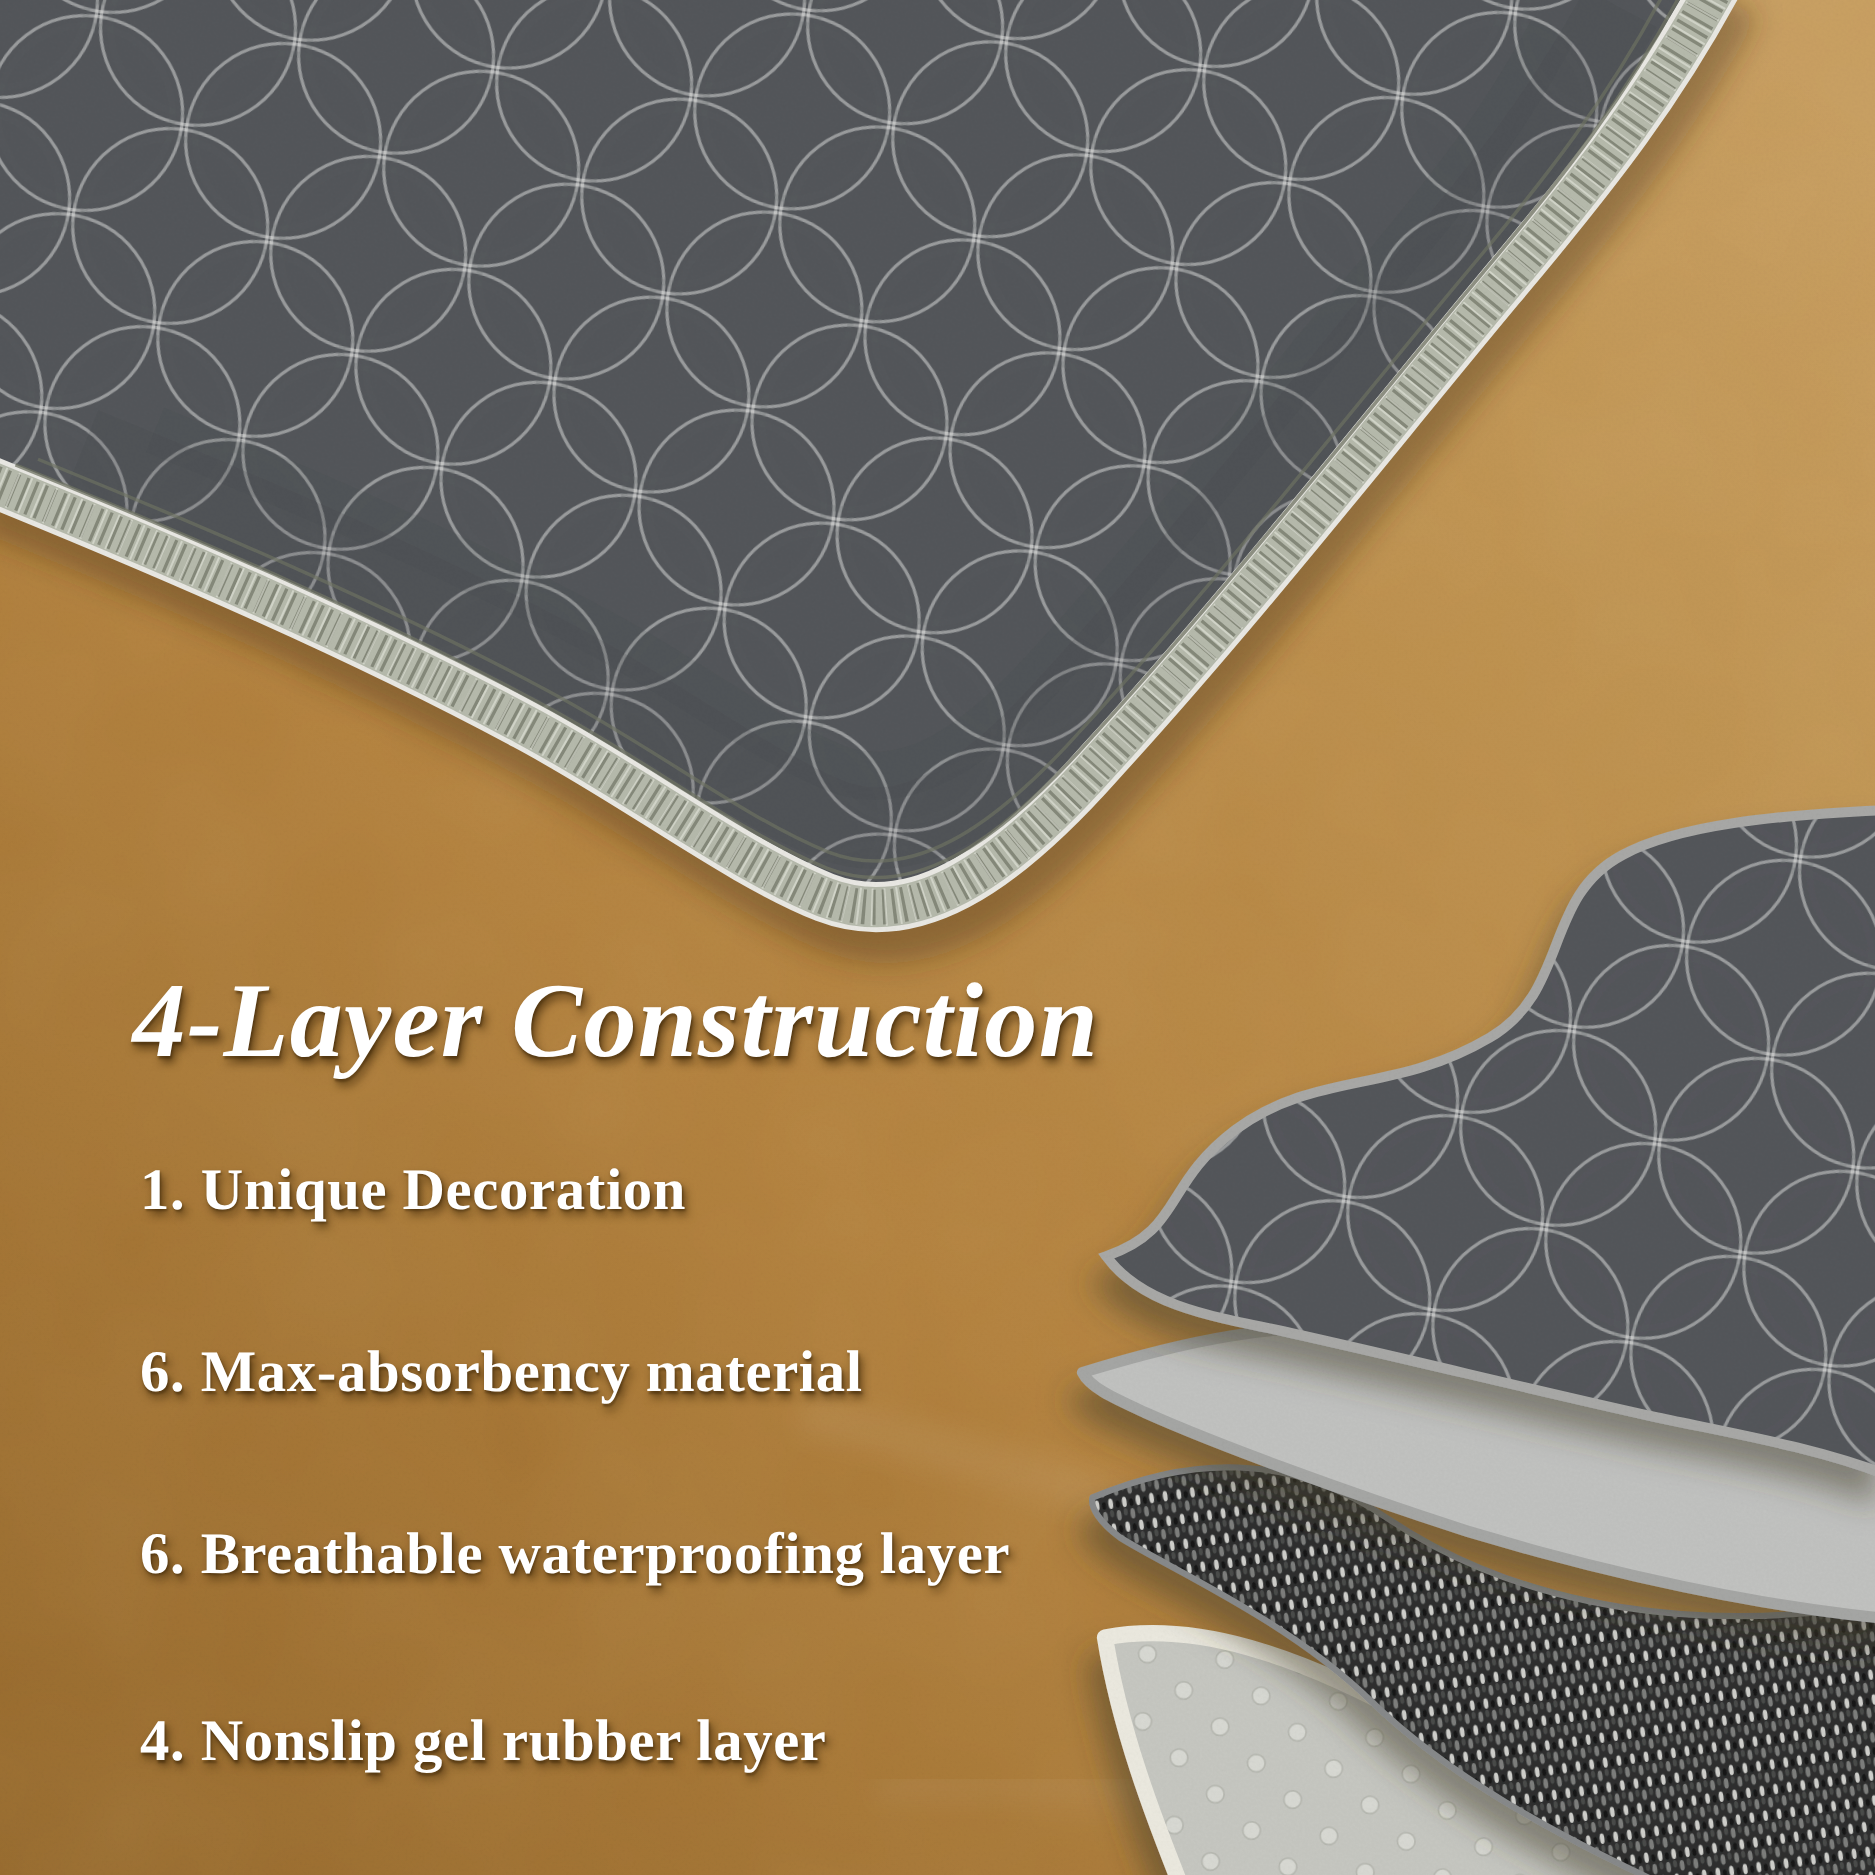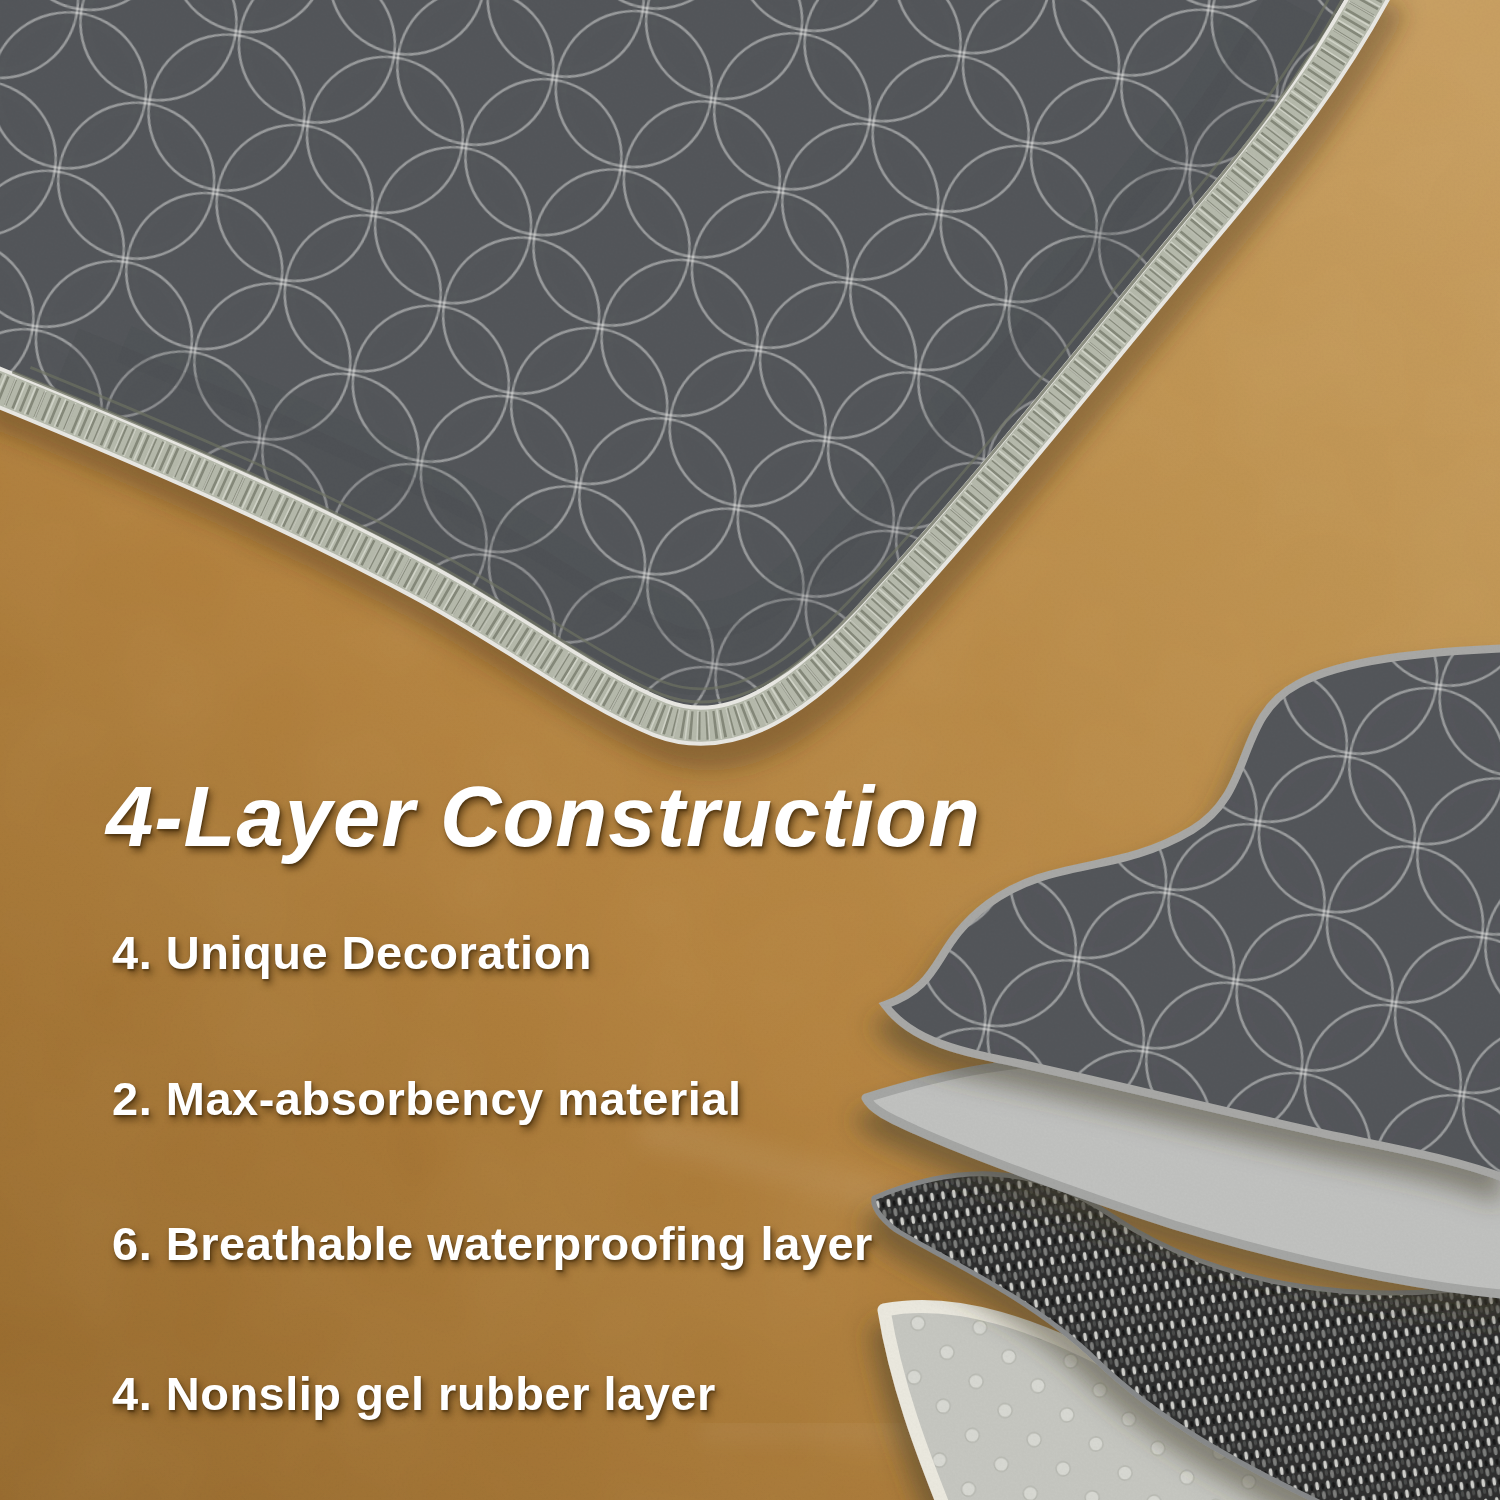--- a/index.html
+++ b/index.html
@@ -1,18 +1,18 @@
 <!DOCTYPE html>
 <html><head>
 <meta charset="utf-8">
 <style>
   html,body{margin:0;padding:0;background:#222;}
   #canvas{
     position:relative;width:1500px;height:1500px;overflow:hidden;
-    font-family:Liberation Sans, sans-serif;
+    font-family:Liberation Serif, serif;
   }
   #scene-svg{position:absolute;left:0;top:0;width:1500px;height:1500px;display:block;}
   .overlay-text{position:absolute;color:#ffffff;
     text-shadow:3px 5px 7px rgba(61,38,8,0.65), 1px 2px 2px rgba(61,38,8,0.55);
     white-space:nowrap;}
   #headline{left:106px;top:768px;font-size:85px;font-weight:bold;font-style:italic;
     letter-spacing:1px;}
   .feature-item{left:112px;font-size:47px;font-weight:bold;letter-spacing:0.5px;}
   #feature-1{top:925px;}
   #feature-2{top:1071px;}
@@ -200,18 +200,18 @@
                  C 912,1042 962,1052 1022,1064 C 1122,1086 1226,1112 1326,1134
                  C 1392,1148 1452,1158 1510,1180" fill="none" stroke="#a8a8a6" stroke-width="8"></path>
       </g>
     </g>
 
     <rect x="0" y="0" width="1500" height="1500" filter="url(#grain)" opacity="0.07" style="mix-blend-mode:multiply"></rect>
   </svg>
 
   <div id="headline" class="overlay-text">4-Layer Construction</div>
 
-  <div id="feature-1" class="overlay-text feature-item">4. Unique Decoration</div>
-  <div id="feature-2" class="overlay-text feature-item">2. Max-absorbency material</div>
+  <div id="feature-1" class="overlay-text feature-item">1. Unique Decoration</div>
+  <div id="feature-2" class="overlay-text feature-item">6. Max-absorbency material</div>
   <div id="feature-3" class="overlay-text feature-item">6. Breathable waterproofing layer</div>
   <div id="feature-4" class="overlay-text feature-item">4. Nonslip gel rubber layer</div>
 
 </div>
 
 </body></html>

